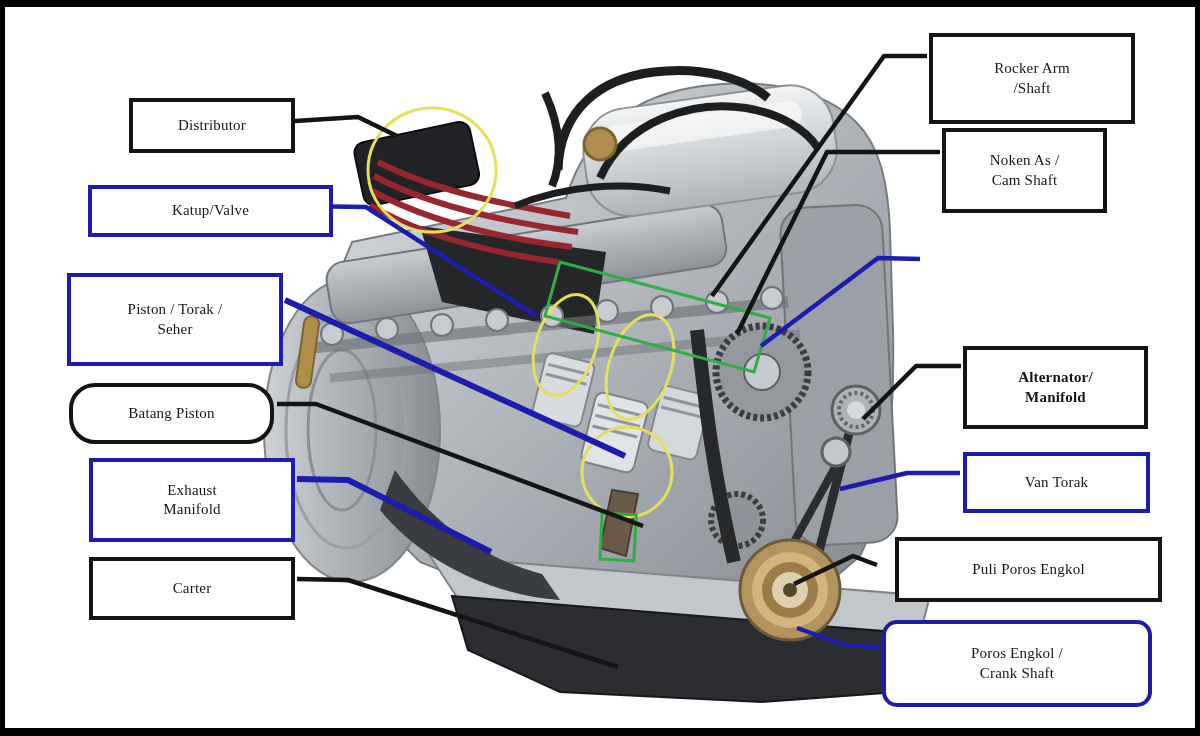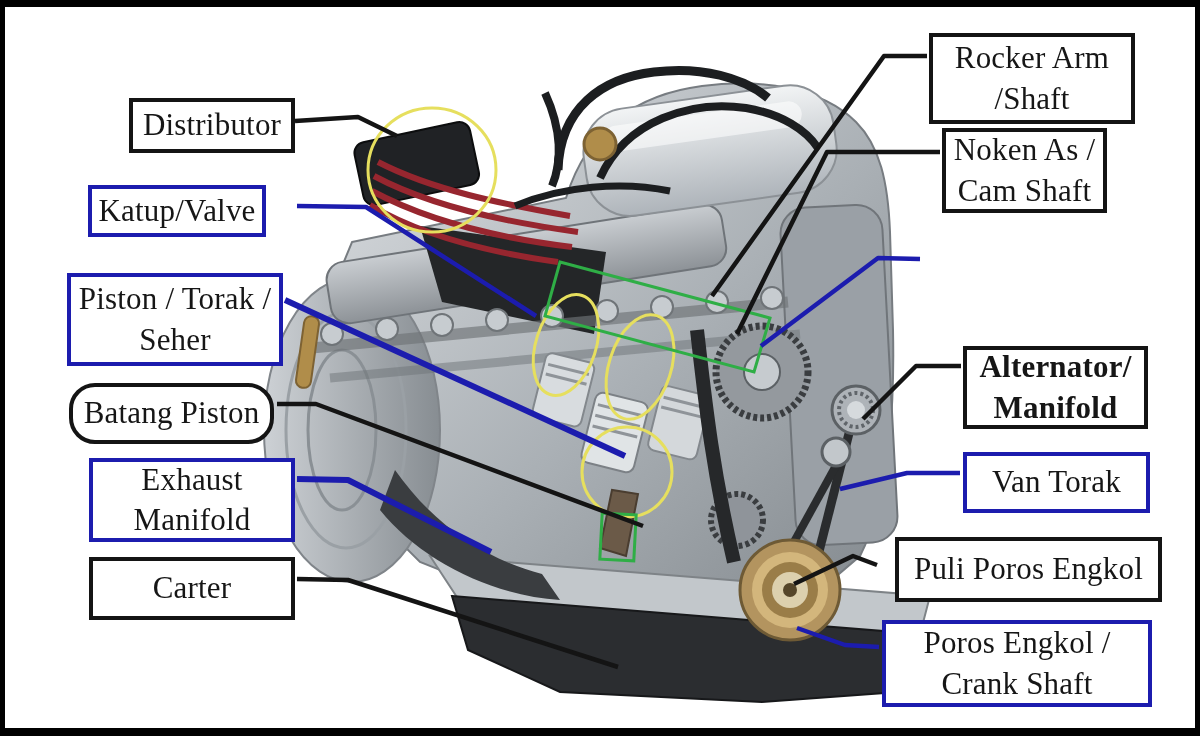--- a/index.html
+++ b/index.html
@@ -18,21 +18,21 @@
     pointer-events:none;
     z-index:30;
   }
   .engine-svg{position:absolute;left:0;top:0;width:1200px;height:736px;z-index:5;}
   .label{
     position:absolute;
     display:flex;flex-direction:column;align-items:center;justify-content:center;
     box-sizing:border-box;
     background:#ffffff;
     color:#161616;
-    font-size:31px;
+    font-size:15px;
     line-height:1.3;
     text-align:right;
     z-index:20;
     letter-spacing:0.2px;
   }
   .label.black{border:4px solid var(--line-black,#141414);}
   .label.blue{border:4px solid var(--accent-blue,#1c1cae);}
   .label span{display:block;white-space:nowrap;}
   .label span:empty{display:none;}
 </style>
@@ -181,21 +181,21 @@
       <polyline points="297,479 348,480 491,552" stroke="var(--accent-blue,#1c1cae)" stroke-width="6"></polyline>
       <polyline points="920,259 878,258 761,346" stroke="var(--accent-blue,#1c1cae)"></polyline>
       <polyline points="960,473 907,473 840,489" stroke="var(--accent-blue,#1c1cae)"></polyline>
       <polyline points="879,647 845,645 797,628" stroke="var(--accent-blue,#1c1cae)"></polyline>
     </g>
   </svg>
 
   <div class="label black" style="left:129px;top:98px;width:166px;height:55px;">
     <span>Distributor</span>
   </div>
-  <div class="label blue" style="left:88px;top:185px;width:178px;height:52px;">
+  <div class="label blue" style="left:88px;top:185px;width:245px;height:52px;">
     <span>Katup/Valve</span>
   </div>
   <div class="label blue" style="left:67px;top:273px;width:216px;height:93px;">
     <span>Piston / Torak /</span>
       <span>Seher</span>
   </div>
   <div class="label black" style="left:69px;top:383px;width:205px;height:61px;border-radius:26px;">
     <span>Batang Piston</span>
   </div>
   <div class="label blue" style="left:89px;top:458px;width:206px;height:84px;">
@@ -216,19 +216,19 @@
   <div class="label black" style="left:963px;top:346px;width:185px;height:83px;font-weight:bold;">
     <span>Alternator/</span>
       <span>Manifold</span>
   </div>
   <div class="label blue" style="left:963px;top:452px;width:187px;height:61px;">
     <span>Van Torak</span>
   </div>
   <div class="label black" style="left:882px;top:537px;width:267px;height:65px;margin-left:13px;">
     <span>Puli Poros Engkol</span>
   </div>
-  <div class="label blue" style="left:882px;top:620px;width:270px;height:87px;">
+  <div class="label blue" style="left:882px;top:620px;width:270px;height:87px;border-radius:15px;">
     <span>Poros Engkol /</span>
       <span>Crank Shaft</span>
   </div>
 
   <div class="frame"></div>
 </div>
 
 </body></html>

